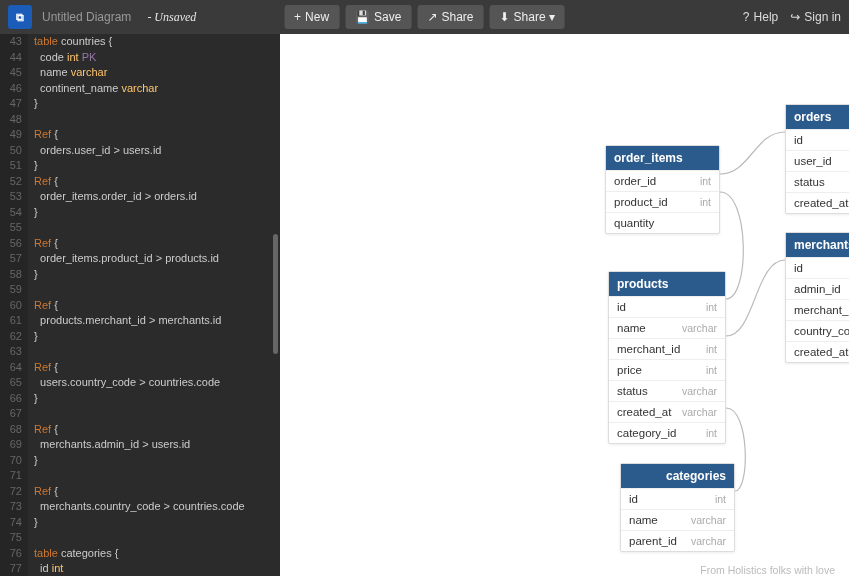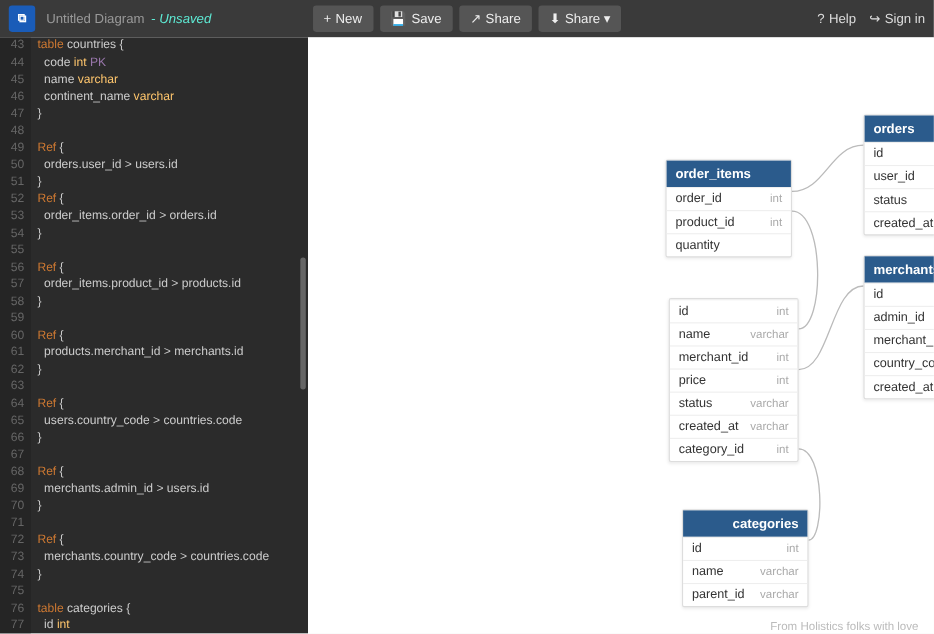--- a/index.html
+++ b/index.html
@@ -1,21 +1,21 @@
 <!DOCTYPE html>
 <html><head>
 <meta charset="utf-8">
 <style>
 * { margin: 0; padding: 0; box-sizing: border-box; font-family: -apple-system, BlinkMacSystemFont, "Segoe UI", Arial, sans-serif; }
 body { width: 849px; height: 576px; background: #f5f5f5; overflow: hidden; position: relative; }
 
 .topbar { height: 34px; background: #3a3a3a; display: flex; align-items: center; padding: 0 8px; color: #ccc; font-size: 12px; }
 .topbar .logo { width: 24px; height: 24px; background: #1a5cb8; border-radius: 3px; display: flex; align-items: center; justify-content: center; color: #fff; font-weight: bold; margin-right: 10px; font-size: 11px; }
-.topbar .doc-title { color: #999; margin-right: 6px; }
-.topbar .doc-status { color: #5eead4; font-style: italic; }
+.topbar .doc-title { color: #999; margin-right: 16px; }
+.topbar .doc-status { color: #e5e5e5; font-style: italic; font-family: Liberation Serif, serif; }
 .topbar .center { position: absolute; left: 50%; transform: translateX(-50%); display: flex; gap: 6px; }
 .topbar .right { margin-left: auto; display: flex; gap: 12px; align-items: center; }
 .tb-btn { background: #555; border: none; color: #eee; padding: 5px 10px; border-radius: 3px; font-size: 12px; cursor: pointer; display: flex; align-items: center; gap: 4px; }
 .help-link, .signin-link { color: #ddd; font-size: 12px; cursor: pointer; display: flex; align-items: center; gap: 4px; }
 
 .main { display: flex; height: calc(576px - 34px); }
 
 .code-pane { width: 280px; background: #2b2b2b; color: #ccc; font-family: Consolas, Monaco, monospace; font-size: 11px; line-height: 15.5px; overflow: hidden; position: relative; }
 .code-gutter { position: absolute; left: 0; top: 0; width: 28px; text-align: right; padding-right: 6px; color: #666; background: #252525; }
 .code-lines { padding-left: 34px; white-space: pre; }
@@ -139,20 +139,21 @@
             <span class="col">merchant_name</span>
           </div>
           <div class="row">
             <span class="col">country_code</span>
           </div>
           <div class="row">
             <span class="col">created_at</span>
           </div>
         </div>
         <div class="table-card" style="left: 328px; top: 237px; width: 118px;">
+          <div class="th">products</div>
           <div class="row">
             <span class="col">id</span>
             <span class="type">int</span>
           </div>
           <div class="row">
             <span class="col">name</span>
             <span class="type">varchar</span>
           </div>
           <div class="row">
             <span class="col">merchant_id</span>

